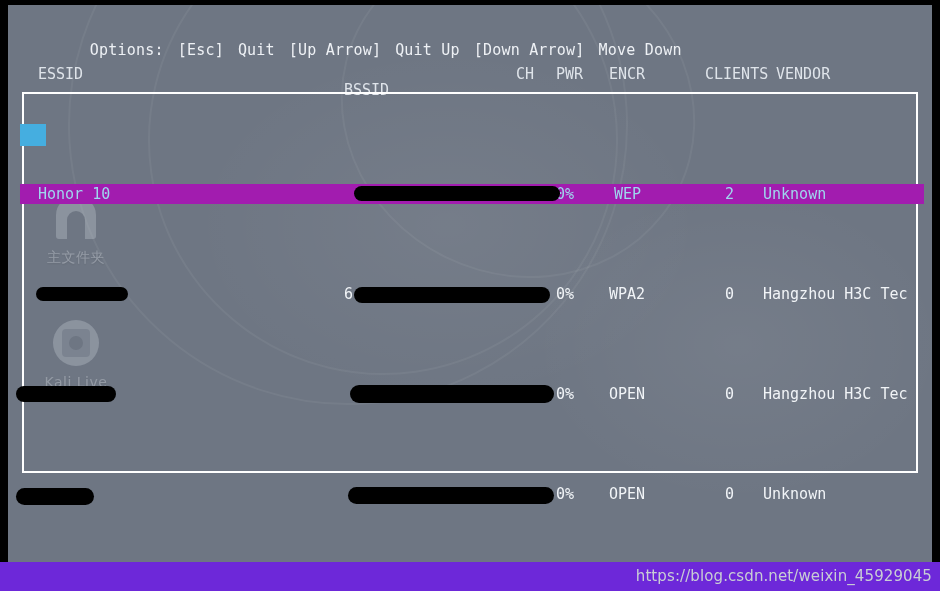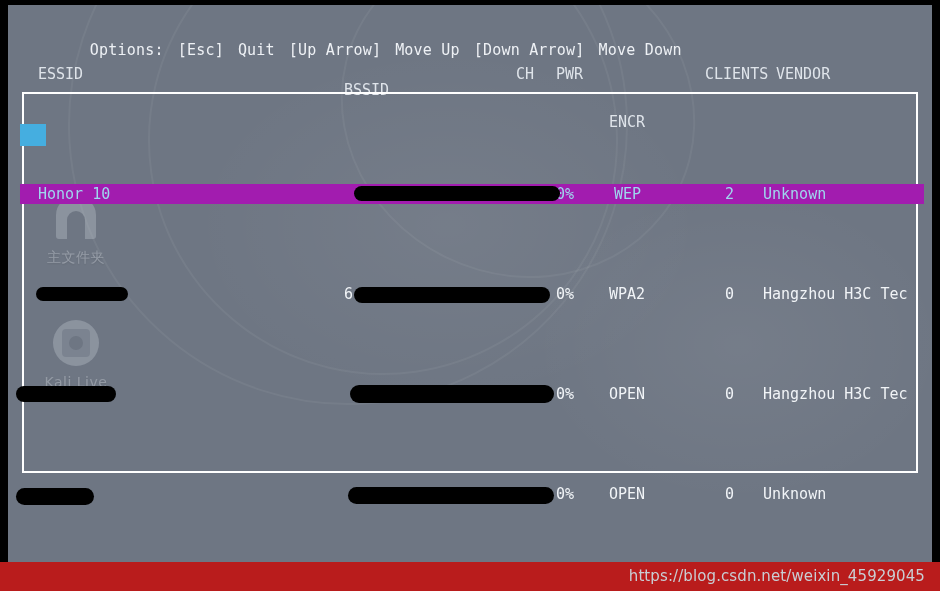--- a/index.html
+++ b/index.html
@@ -174,27 +174,27 @@
     left:12px; top:119px;
     width:26px; height:22px;
     background:#45aee0;
   }
 
   
   #watermark {
     position:absolute;
     left:0; bottom:0;
     width:940px; height:29px;
-    background:#b91c1c;
+    background:#6d28d9;
     color:#c9ced4;
     font-family:"DejaVu Sans","Liberation Sans",sans-serif;
     font-size:15px;
     text-align:right;
     line-height:29px;
-    padding-right:15px;
+    padding-right:8px;
     letter-spacing:.1px;
   }
 
   
   #frame-left   { position:absolute; left:0;   top:0; width:8px;  height:562px; background:#000; }
   #frame-right  { position:absolute; right:0;  top:0; width:8px;  height:562px; background:#000; }
   #frame-top    { position:absolute; left:0;   top:0; width:940px;height:5px;   background:#000; }
   #frame-bottom { position:absolute; left:0;   top:562px; width:940px; height:29px; background:#000; }
 </style>
 </head>
@@ -224,30 +224,30 @@
           <span class="mid"></span>
           <span class="hole"></span>
       </span>
       <span class="label">Kali Live</span>
     </div>
 
     <div id="ttext">
 
       
       <div id="optionbar">
-        <span class="seg">Options:</span><span class="seg">[Esc]</span><span class="seg">Quit</span><span class="seg">[Up Arrow]</span><span class="seg">Move Up</span><span class="seg">[Down Arrow]</span><span class="seg">Move Down</span>
+        <span class="seg">Options:</span><span class="seg">[Esc]</span><span class="seg">Quit</span><span class="seg">[Up Arrow]</span><span class="seg">Quit Up</span><span class="seg">[Down Arrow]</span><span class="seg">Move Down</span>
       </div>
 
       
       <div id="colhead">
         <span style="left:30px;">ESSID</span>
         <span style="left:336px;margin-top:16px;">BSSID</span>
         <span style="left:508px;">CH</span>
         <span style="left:548px;">PWR</span>
-        <span style="left:601px;margin-top:48px;">ENCR</span>
+        <span style="left:601px;">ENCR</span>
         <span style="left:697px;">CLIENTS</span>
         <span style="left:768px;">VENDOR</span>
       </div>
 
       
       <div id="resultbox"></div>
 
       
       <div id="rows">
 

